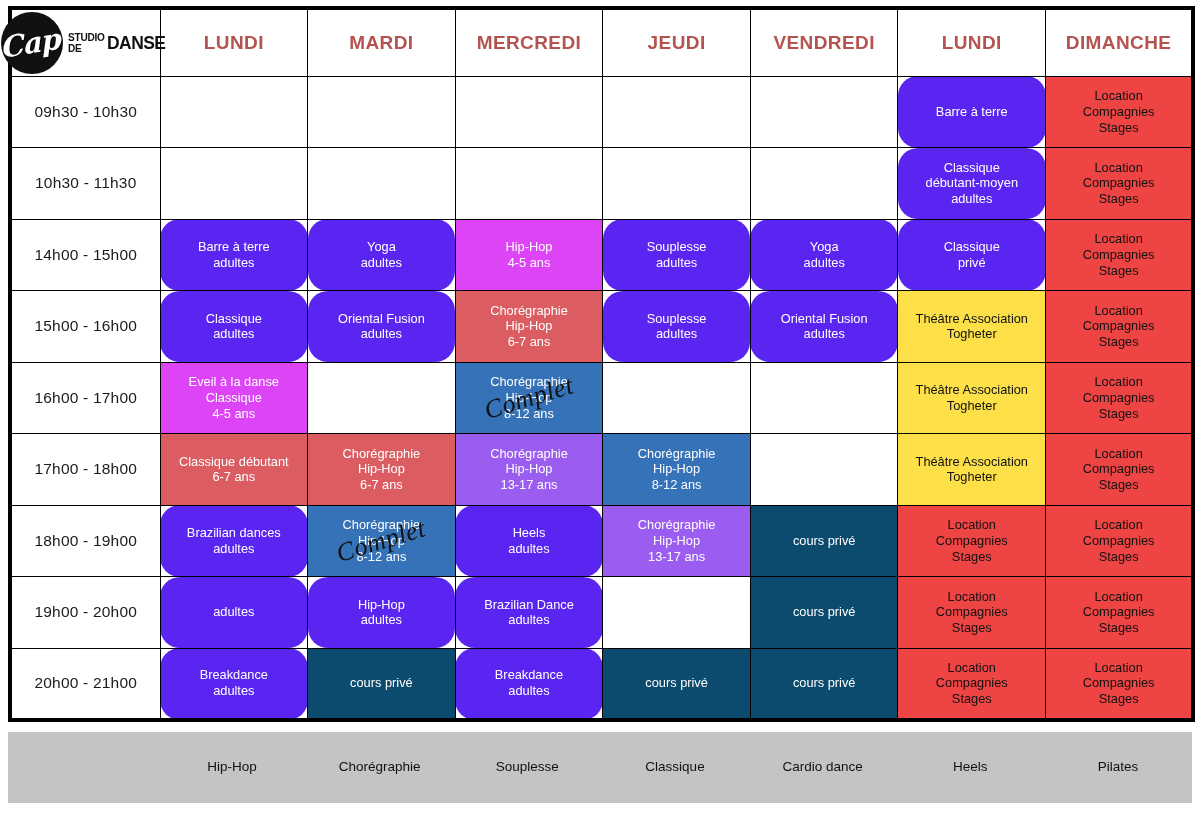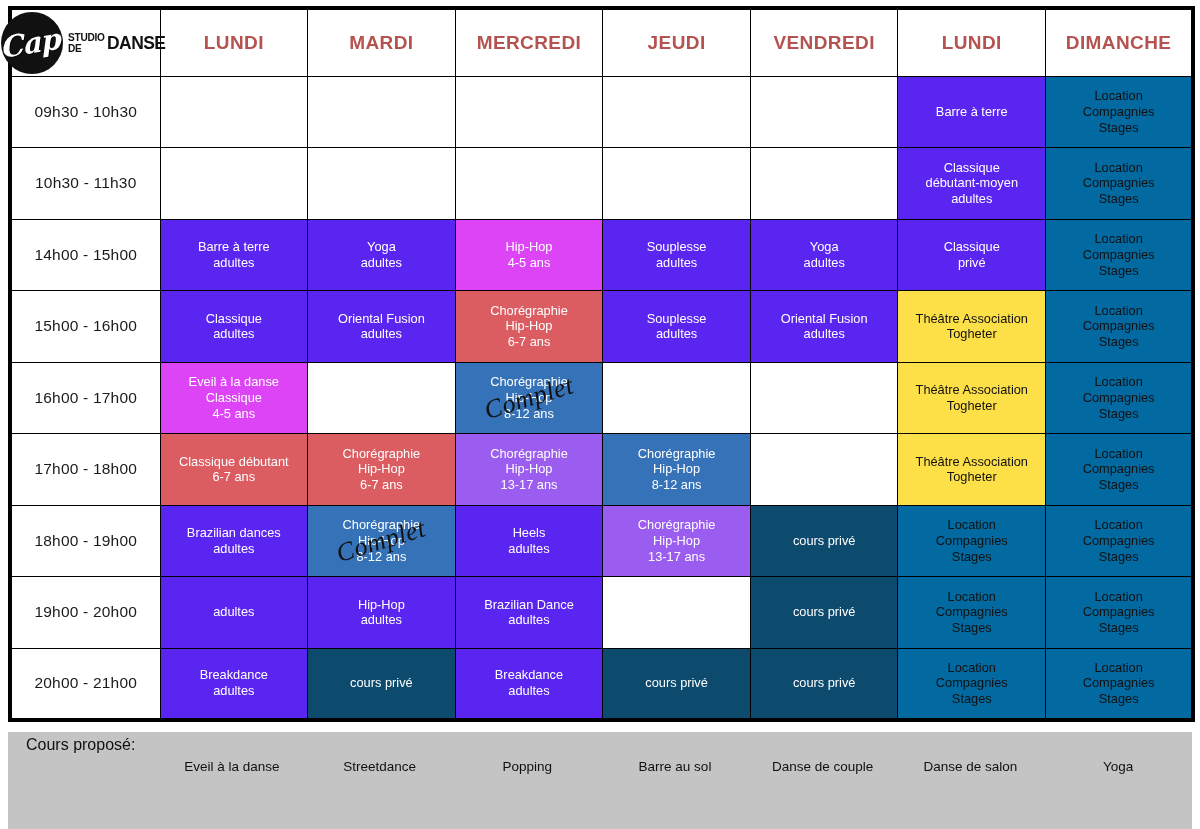--- a/index.html
+++ b/index.html
@@ -80,28 +80,28 @@
   }
   td.slot {
     font-size: 12.8px;
     line-height: 1.22;
     position: relative;
   }
   td.slot .txt { display: block; white-space: pre-line; }
 
   
   .bg-empty   { background: #ffffff; }
-  .bg-violet  { background: #5A25F0; color: #ffffff; }
+  .bg-violet  { background: #5A25F0; color: #ffffff; border-radius: 20px; }
   .bg-magenta { background: #DD44F5; color: #ffffff; }
   .bg-salmon  { background: #DB5C61; color: #ffffff; }
   .bg-steel   { background: #3572B8; color: #ffffff; }
   .bg-lilac   { background: #9B5CF0; color: #ffffff; }
   .bg-dkpurple{ background: #0c4a6e; color: #ffffff; }
   .bg-yellow  { background: #fde047; color: #111111; }
-  .bg-green   { background: #0369a1; color: #111111; }
+  .bg-green   { background: #ef4444; color: #111111; }
 
   .complet {
     position: absolute;
     left: 50%; top: 50%;
     transform: translate(-50%, -50%) rotate(-17deg);
     font-family: "Liberation Serif", serif;
     font-size: 26px;
     font-style: italic;
     color: #111;
     white-space: nowrap;
@@ -463,30 +463,20 @@
       <col class="l-col">
         <col class="l-col">
         <col class="l-col">
         <col class="l-col">
       <col class="l-col">
         <col class="l-col">
         <col class="l-col">
     </colgroup>
     <tbody id="legend-body">
         <tr>
-          <td class="lbl">Cours proposé:</td>
-          <td>Eveil à la danse</td>
-          <td>Streetdance</td>
-          <td>Popping</td>
-          <td>Barre au sol</td>
-          <td>Danse de couple</td>
-          <td>Danse de salon</td>
-          <td>Yoga</td>
-        </tr>
-        <tr>
           <td class="lbl"></td>
           <td>Hip-Hop</td>
           <td>Chorégraphie</td>
           <td>Souplesse</td>
           <td>Classique</td>
           <td>Cardio dance</td>
           <td>Heels</td>
           <td>Pilates</td>
         </tr>
       </tbody>

